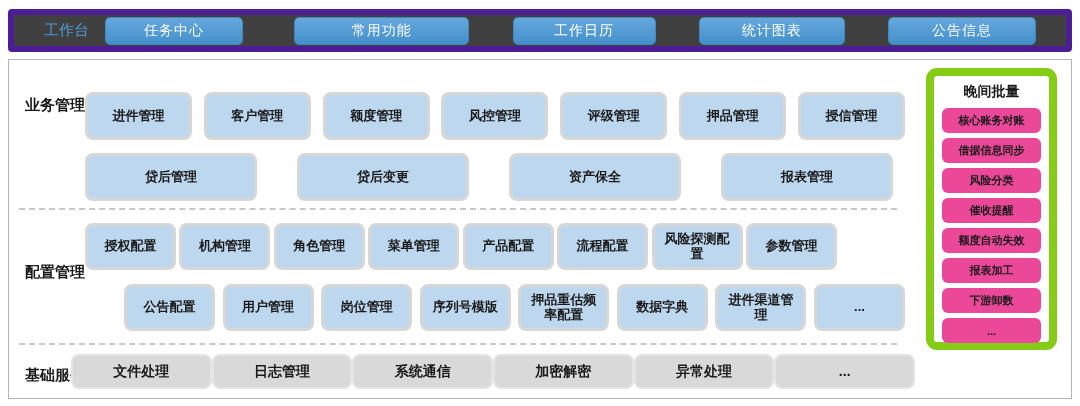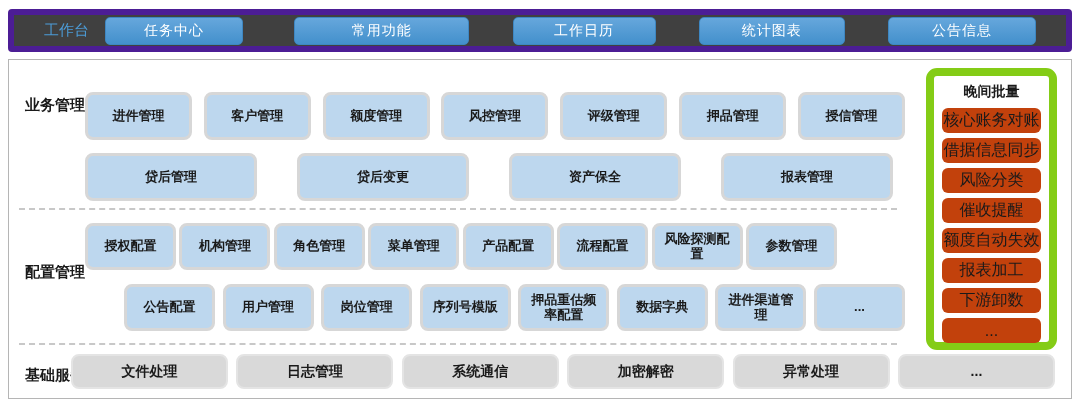--- a/index.html
+++ b/index.html
@@ -46,21 +46,21 @@
   }
   #label-biz  { top:36px; }
   #label-cfg  { top:203px; }
   #label-base { top:306px; }
 
   .row { position:absolute; display:flex; justify-content:space-between; }
   #row-biz1 { left:76px; top:32px;  width:820px; height:48px; }
   #row-biz2 { left:76px; top:93px;  width:808px; height:48px; }
   #row-cfg1 { left:76px; top:163px; width:752px; height:47px; }
   #row-cfg2 { left:76px; top:224px; width:820px; height:47px;padding-left:39px; }
-  #row-base { left:62px; top:294px; width:984px; height:35px; }
+  #row-base { left:62px; top:294px; width:844px; height:35px; }
 
   .tile {
     background:#bdd7ee; border:3px solid #d7d7d7; border-radius:8px;
     display:flex; align-items:center; justify-content:center;
     text-align:center; font-weight:700; font-size:13px; line-height:1.15;
     padding:2px 4px; cursor:pointer;
   }
   #row-biz1 .tile { width:107px; }
   #row-biz2 .tile { width:172px; }
   #row-cfg1 .tile, #row-cfg2 .tile { width:91px; }
@@ -81,23 +81,23 @@
     position:absolute; left:917px; top:8px; width:131px; height:282px;
     background:#ffffff; border:8px solid #84cc16; border-radius:11px;
     padding:7px 8px 4px;
   }
   .sidebar-title {
     font-weight:700; font-size:14px; text-align:center; margin-bottom:7px;
     white-space:nowrap;
   }
   .sidebar-items { display:flex; flex-direction:column; }
   .sb-item {
-    height:25px; background:#c2410c; border-radius:6px; margin-bottom:5px;
+    height:25px; background:#ec4899; border-radius:6px; margin-bottom:5px;
     display:flex; align-items:center; justify-content:center;
-    font-size:16px; font-weight:400; white-space:nowrap; cursor:pointer;
+    font-size:11px; font-weight:700; white-space:nowrap; cursor:pointer;
   }
 </style>
 </head>
 <body>
 
 <div class="topbar">
   <span class="topbar-label">工作台</span>
   <div class="topbar-buttons">
       <div class="top-btn">任务中心</div>
       <div class="top-btn">常用功能</div>

